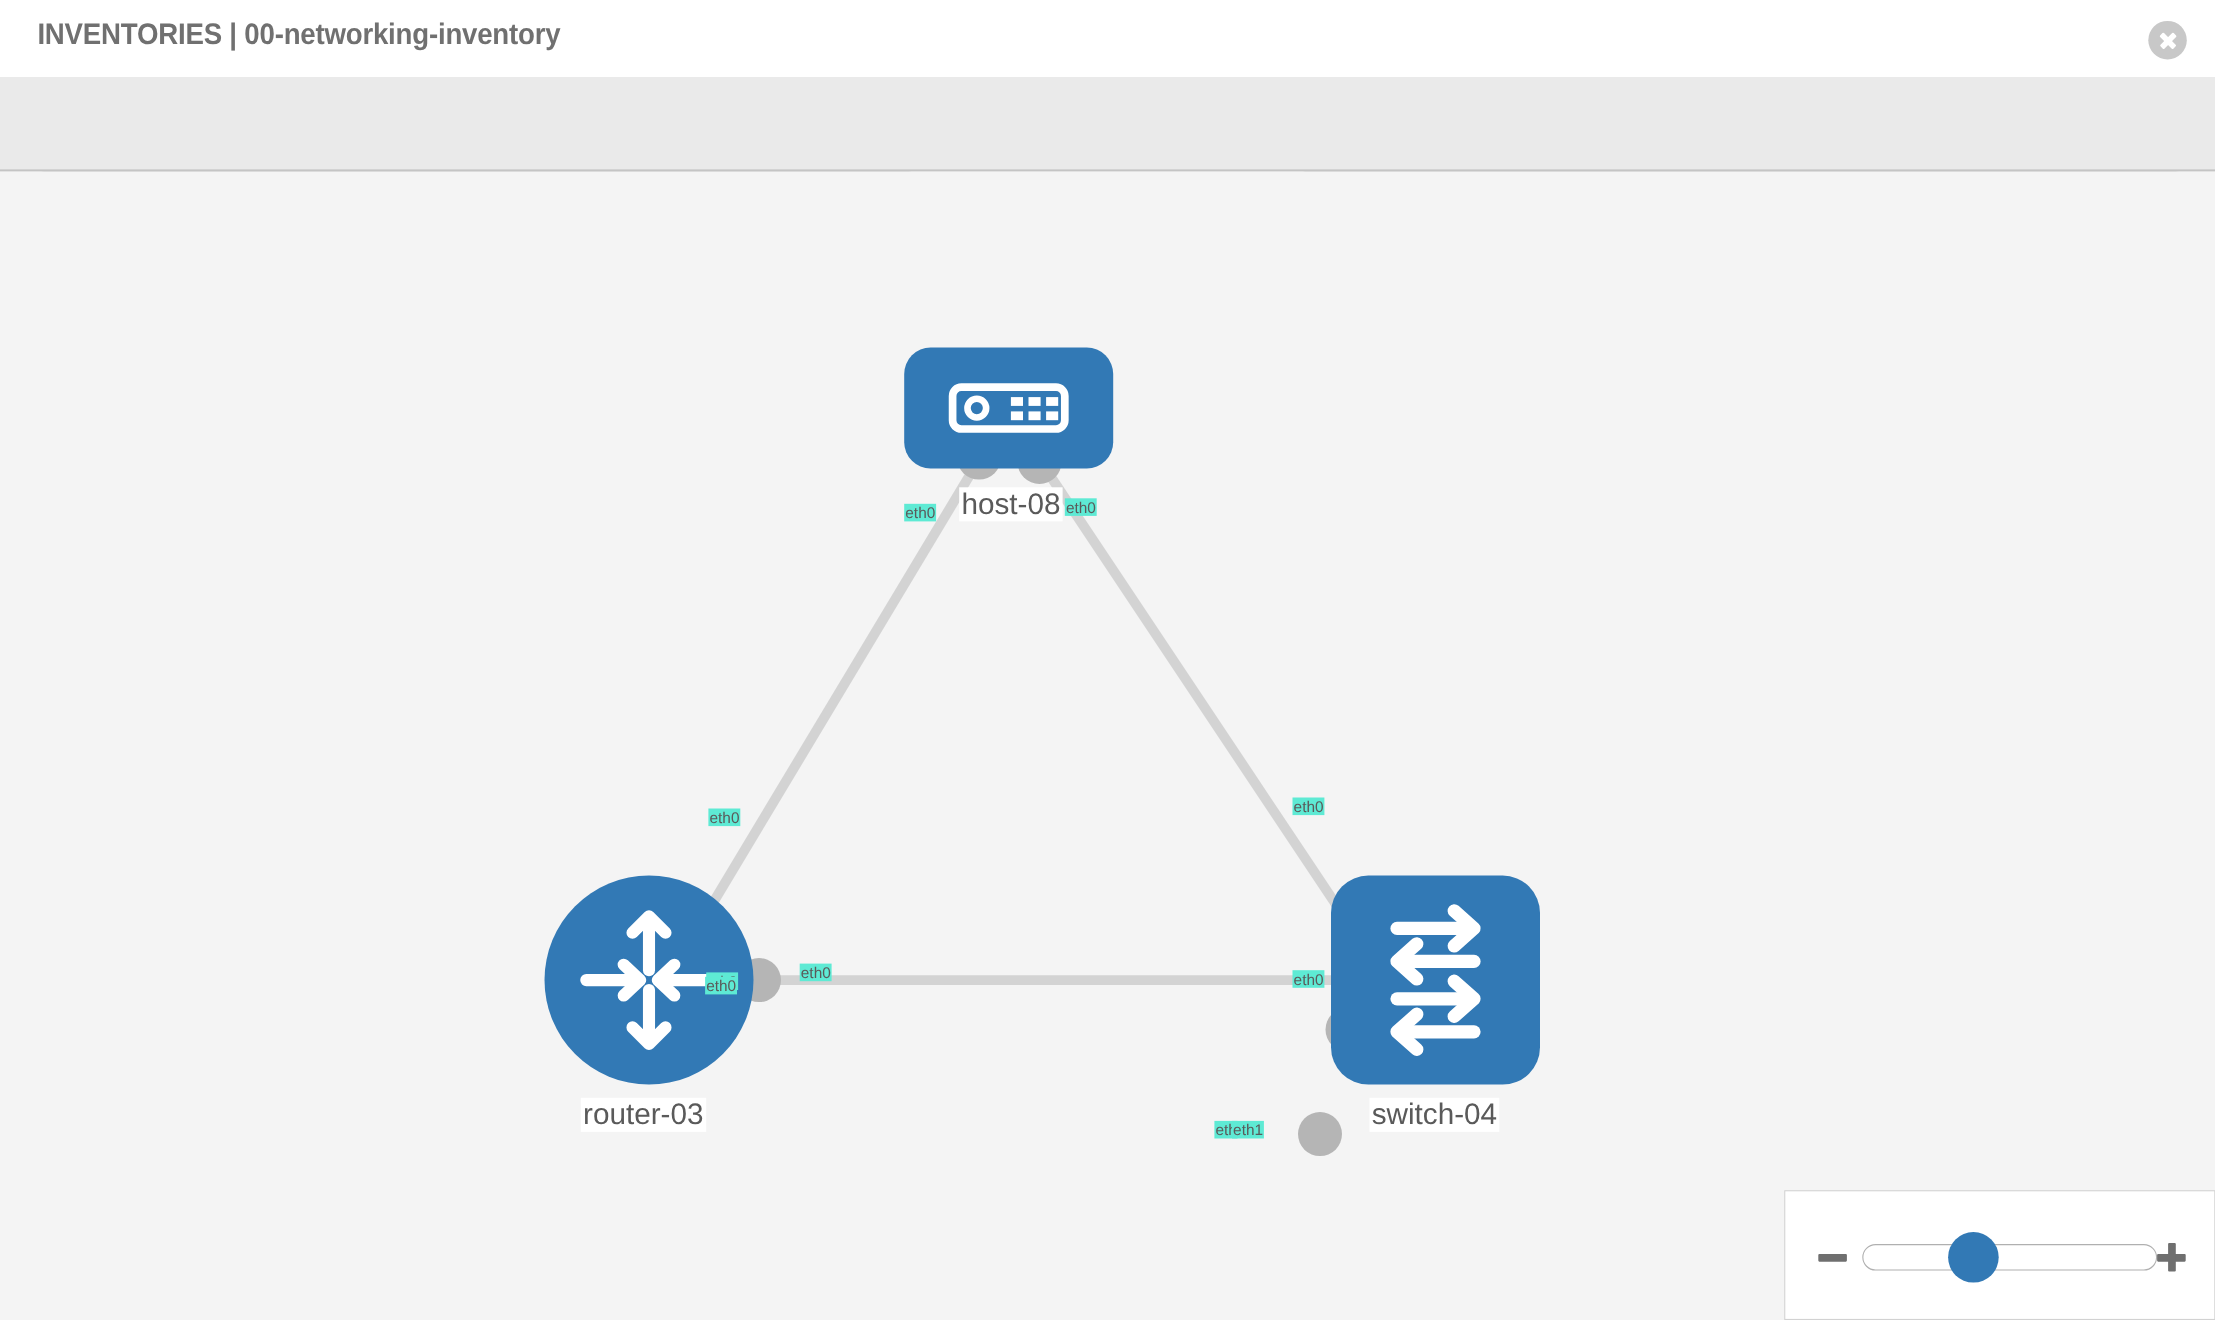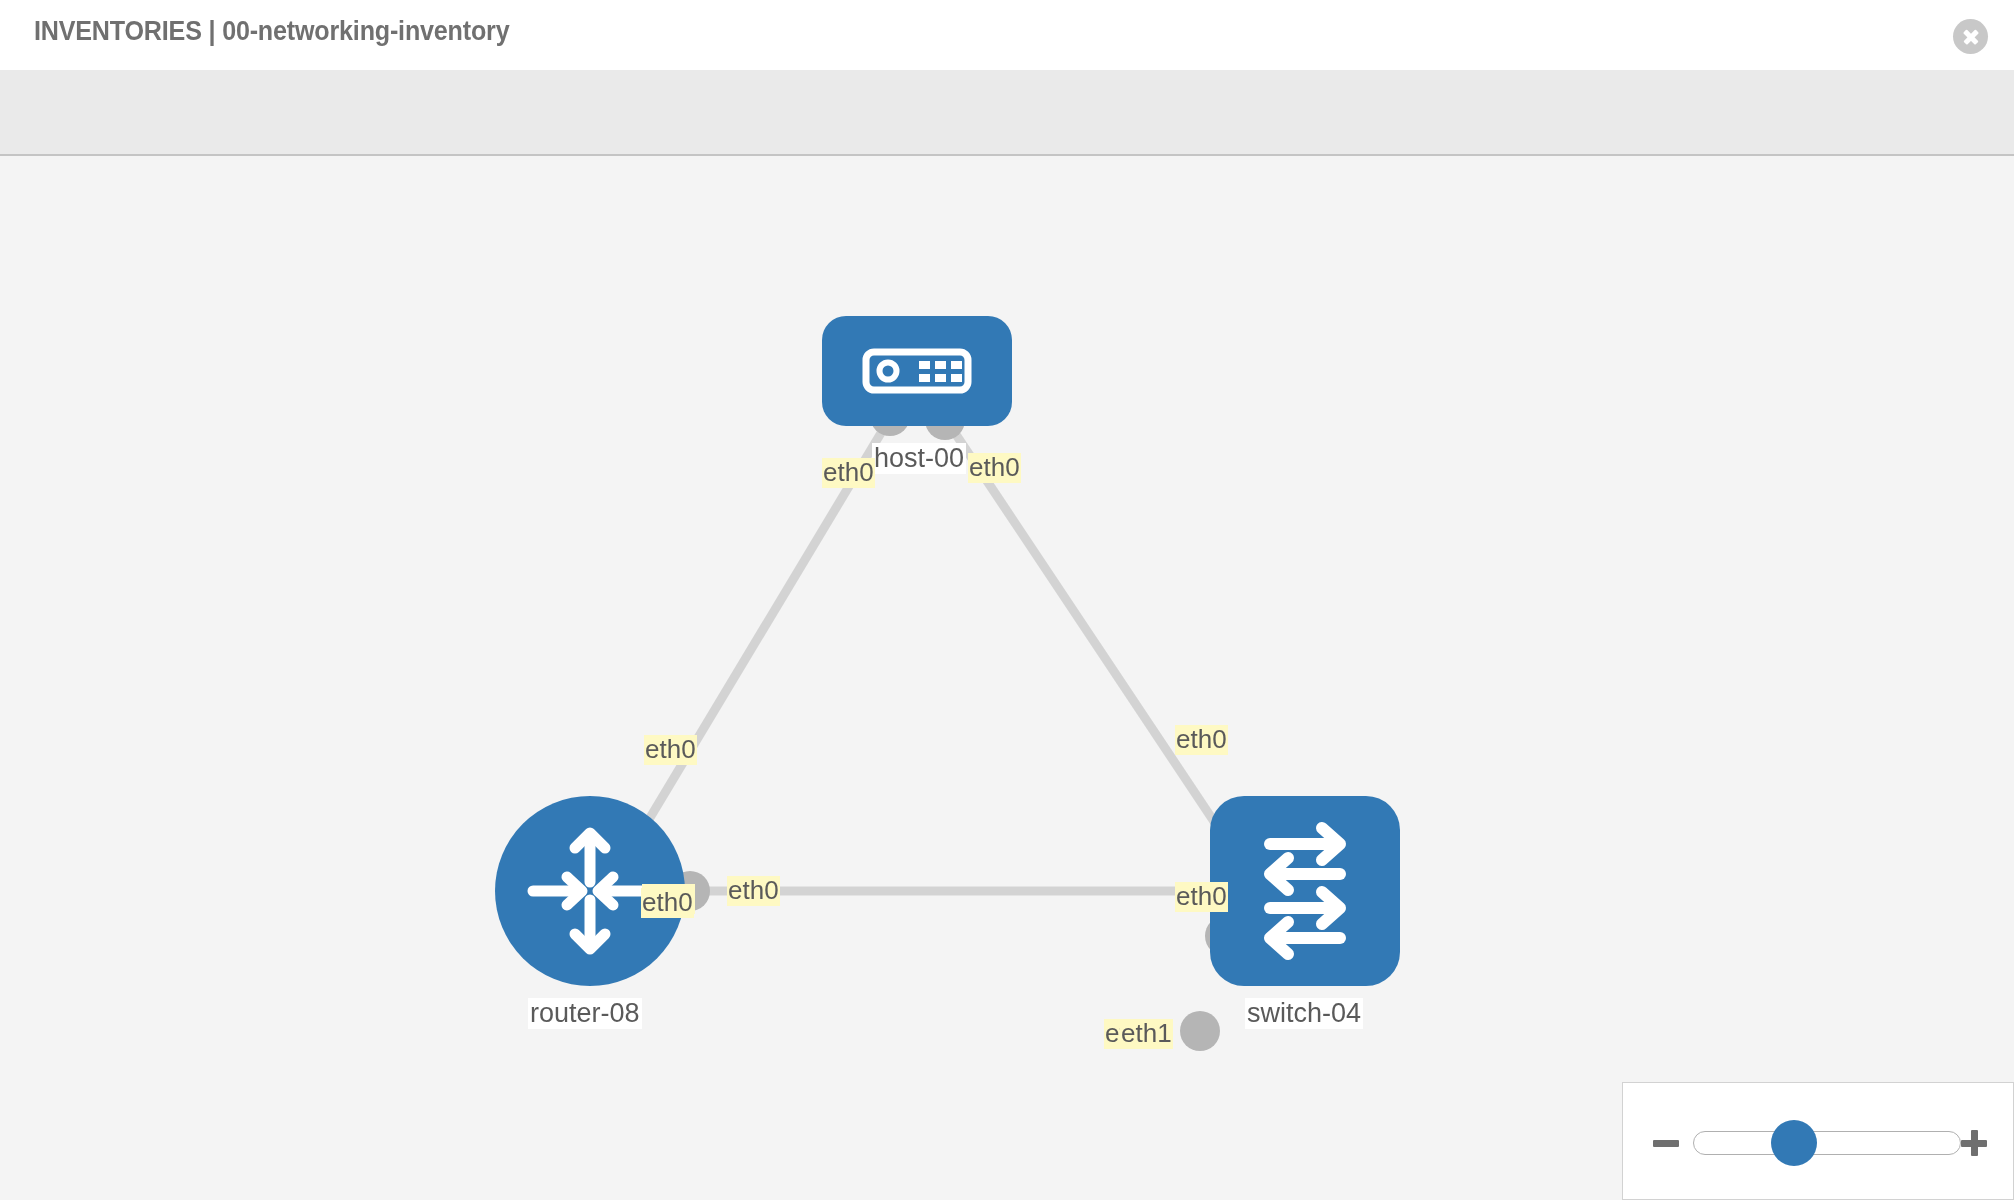--- a/index.html
+++ b/index.html
@@ -162,23 +162,23 @@
     color: #5a5a5a;
     background: #ffffff;
     padding: 0 2px;
     line-height: 1.15;
     user-select: none;
   }
 
   .port-label {
     position: absolute;
     white-space: nowrap;
-    font-size: 26px;
+    font-size: 14px;
     color: #5a5a5a;
-    background: #fef9c3;
+    background: #5eead4;
     padding: 0 1px;
     line-height: 1.15;
     user-select: none;
   }
 
   .connector {
     position: absolute;
     width: 40px;
     height: 40px;
     border-radius: 50%;
@@ -314,21 +314,21 @@
             <circle cx="66" cy="55" r="8.5" fill="none" stroke="#ffffff" stroke-width="6"></circle>
             <rect x="97" y="45" width="11" height="8" fill="#ffffff"></rect>
             <rect x="113" y="45" width="11" height="8" fill="#ffffff"></rect>
             <rect x="129" y="45" width="11" height="8" fill="#ffffff"></rect>
             <rect x="97" y="58" width="11" height="8" fill="#ffffff"></rect>
             <rect x="113" y="58" width="11" height="8" fill="#ffffff"></rect>
             <rect x="129" y="58" width="11" height="8" fill="#ffffff"></rect>
           </svg>
         </div>
       </div>
-      <div class="node-caption" style="left:872px; top:287px;">host-00</div>
+      <div class="node-caption" style="left:872px; top:287px;">host-08</div>
 
       <div class="node" id="node-router" style="left:495px; top:640px; width:190px; height:190px;">
         <div class="node-shape circle" style="width:190px; height:190px;">
           <svg width="190" height="190" viewBox="0 0 190 190" xmlns="http://www.w3.org/2000/svg">
             <g fill="none" stroke="#ffffff" stroke-width="11" stroke-linecap="round" stroke-linejoin="round">
 
               <path d="M95 38 L95 86"></path>
               <path d="M80 52 L95 37 L110 52"></path>
 
               <path d="M95 152 L95 104"></path>
@@ -336,21 +336,21 @@
 
               <path d="M38 95 L86 95"></path>
               <path d="M72 81 L87 95 L72 109"></path>
 
               <path d="M152 95 L104 95"></path>
               <path d="M118 81 L103 95 L118 109"></path>
             </g>
           </svg>
         </div>
       </div>
-      <div class="node-caption" style="left:528px; top:842px;">router-08</div>
+      <div class="node-caption" style="left:528px; top:842px;">router-03</div>
 
       <div class="node" id="node-switch" style="left:1210px; top:640px; width:190px; height:190px;">
         <div class="node-shape rounded" style="width:190px; height:190px; border-radius:34px;">
           <svg width="190" height="190" viewBox="0 0 190 190" xmlns="http://www.w3.org/2000/svg">
             <g fill="none" stroke="#ffffff" stroke-width="12" stroke-linecap="round" stroke-linejoin="round">
 
               <path d="M60 48 L128 48"></path>
               <path d="M112 32 L130 48 L112 64"></path>
 
               <path d="M130 78 L62 78"></path>

